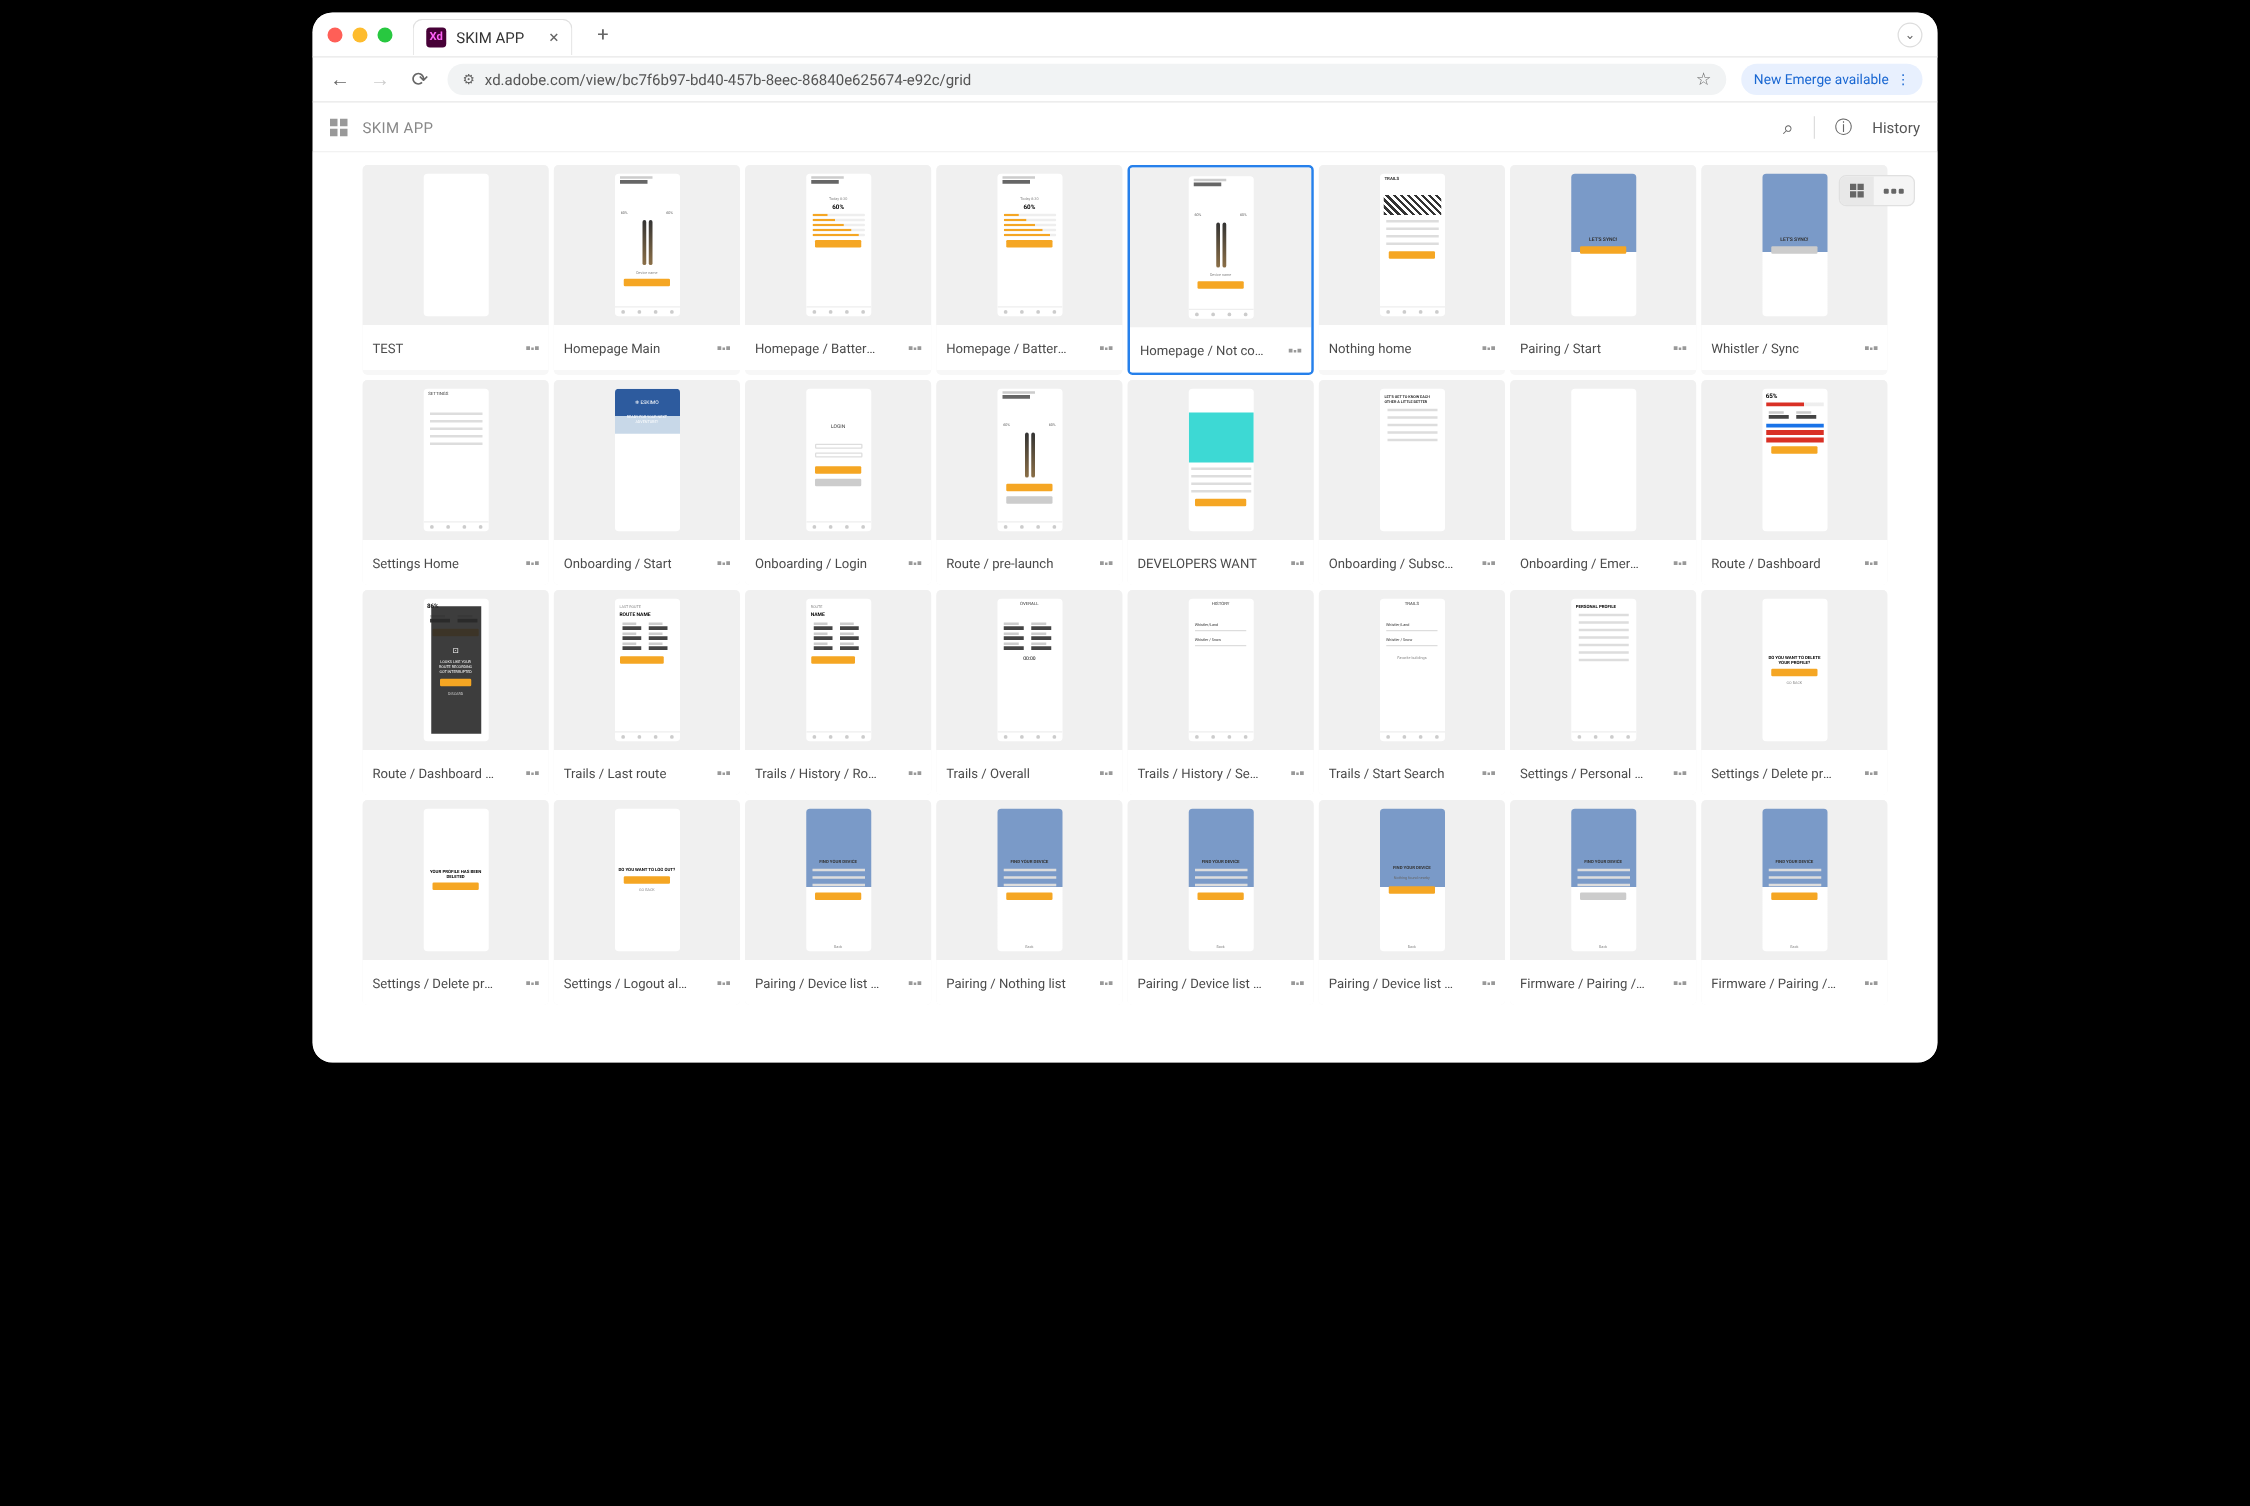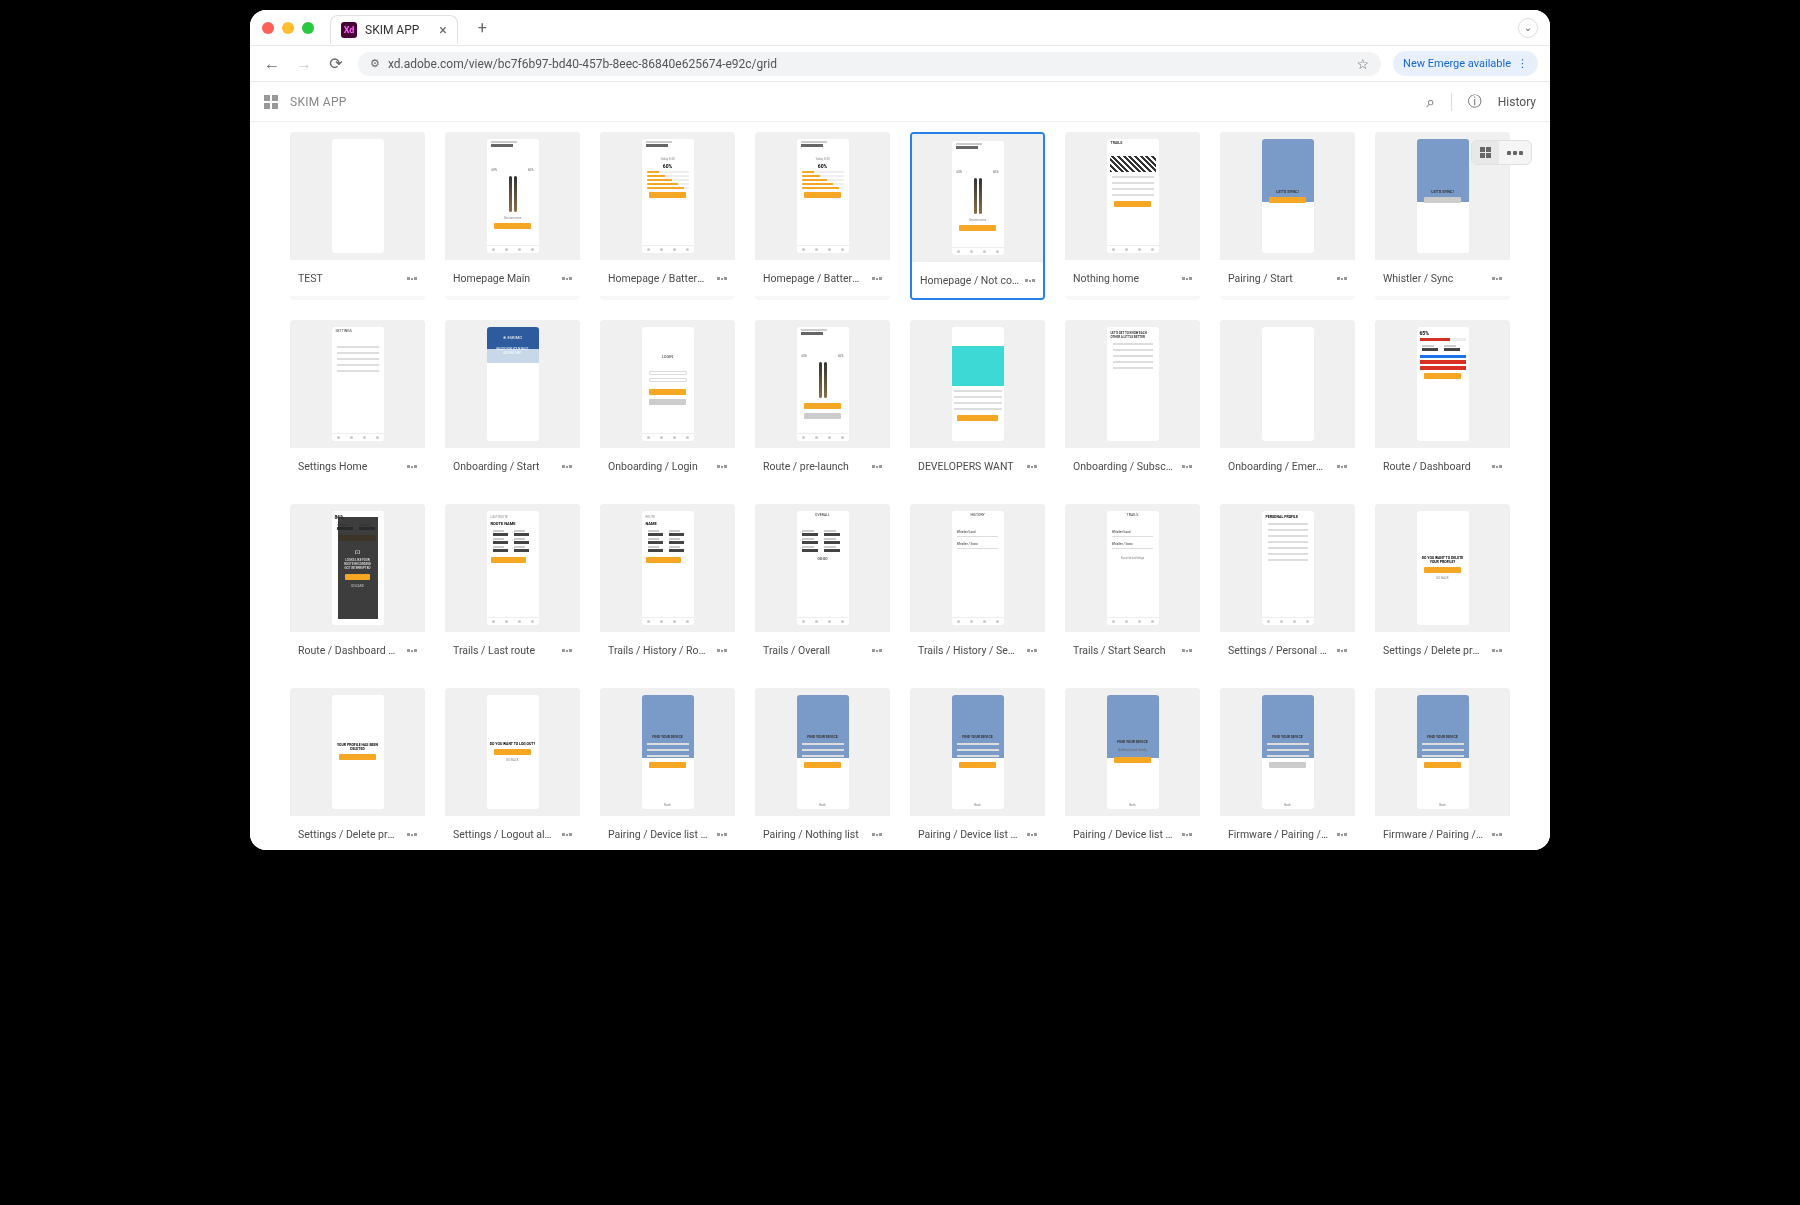--- a/index.html
+++ b/index.html
@@ -30,21 +30,21 @@
 .hdr-sep{width:1px;height:18px;background:#ddd}
 .signin{font-size:12px;color:#555}
 .content{flex:1;background:#fff;overflow:auto;position:relative;padding:10px 40px 20px}
 .view-toggle{position:absolute;top:18px;right:18px;display:flex;background:#f5f5f5;border-radius:6px;overflow:hidden;border:1px solid #e0e0e0}
 .vt-btn{padding:6px 8px;display:flex;align-items:center;justify-content:center}
 .vt-btn.active{background:#e8e8e8}
 .vt-grid{display:grid;grid-template-columns:1fr 1fr;gap:1.5px;width:11px;height:11px}
 .vt-grid span{background:#666}
 .vt-flow{display:flex;gap:2px;align-items:center}
 .vt-flow span{width:4px;height:4px;background:#666;border-radius:1px}
-.grid{display:grid;grid-template-columns:repeat(8,1fr);gap:20px}
+.grid{display:grid;grid-template-columns:repeat(8,1fr);gap:4px}
 .card{background:#f7f7f7;border-radius:4px;overflow:hidden;display:flex;flex-direction:column;cursor:pointer}
 .card.selected{border:2px solid #2680eb;background:#fff}
 .thumb{height:128px;background:#f0f0f0;display:flex;align-items:center;justify-content:center;padding:6px}
 .phone{width:52px;height:114px;background:#fff;border-radius:3px;display:flex;flex-direction:column;overflow:hidden;font-size:3px}
 .phone.blue-top{background:linear-gradient(#7a9ac8 0%,#7a9ac8 55%,#fff 55%)}
 .p-header{height:14px;display:flex;flex-direction:column;padding:2px 4px;gap:1px}
 .p-sub{height:2px;width:60%;background:#ccc}
 .p-title{height:3px;width:50%;background:#666}
 .p-content{flex:1;display:flex;flex-direction:column;align-items:center;justify-content:center;gap:2px;padding:3px}
 .skis{display:flex;gap:2px;height:40px;align-items:center}

